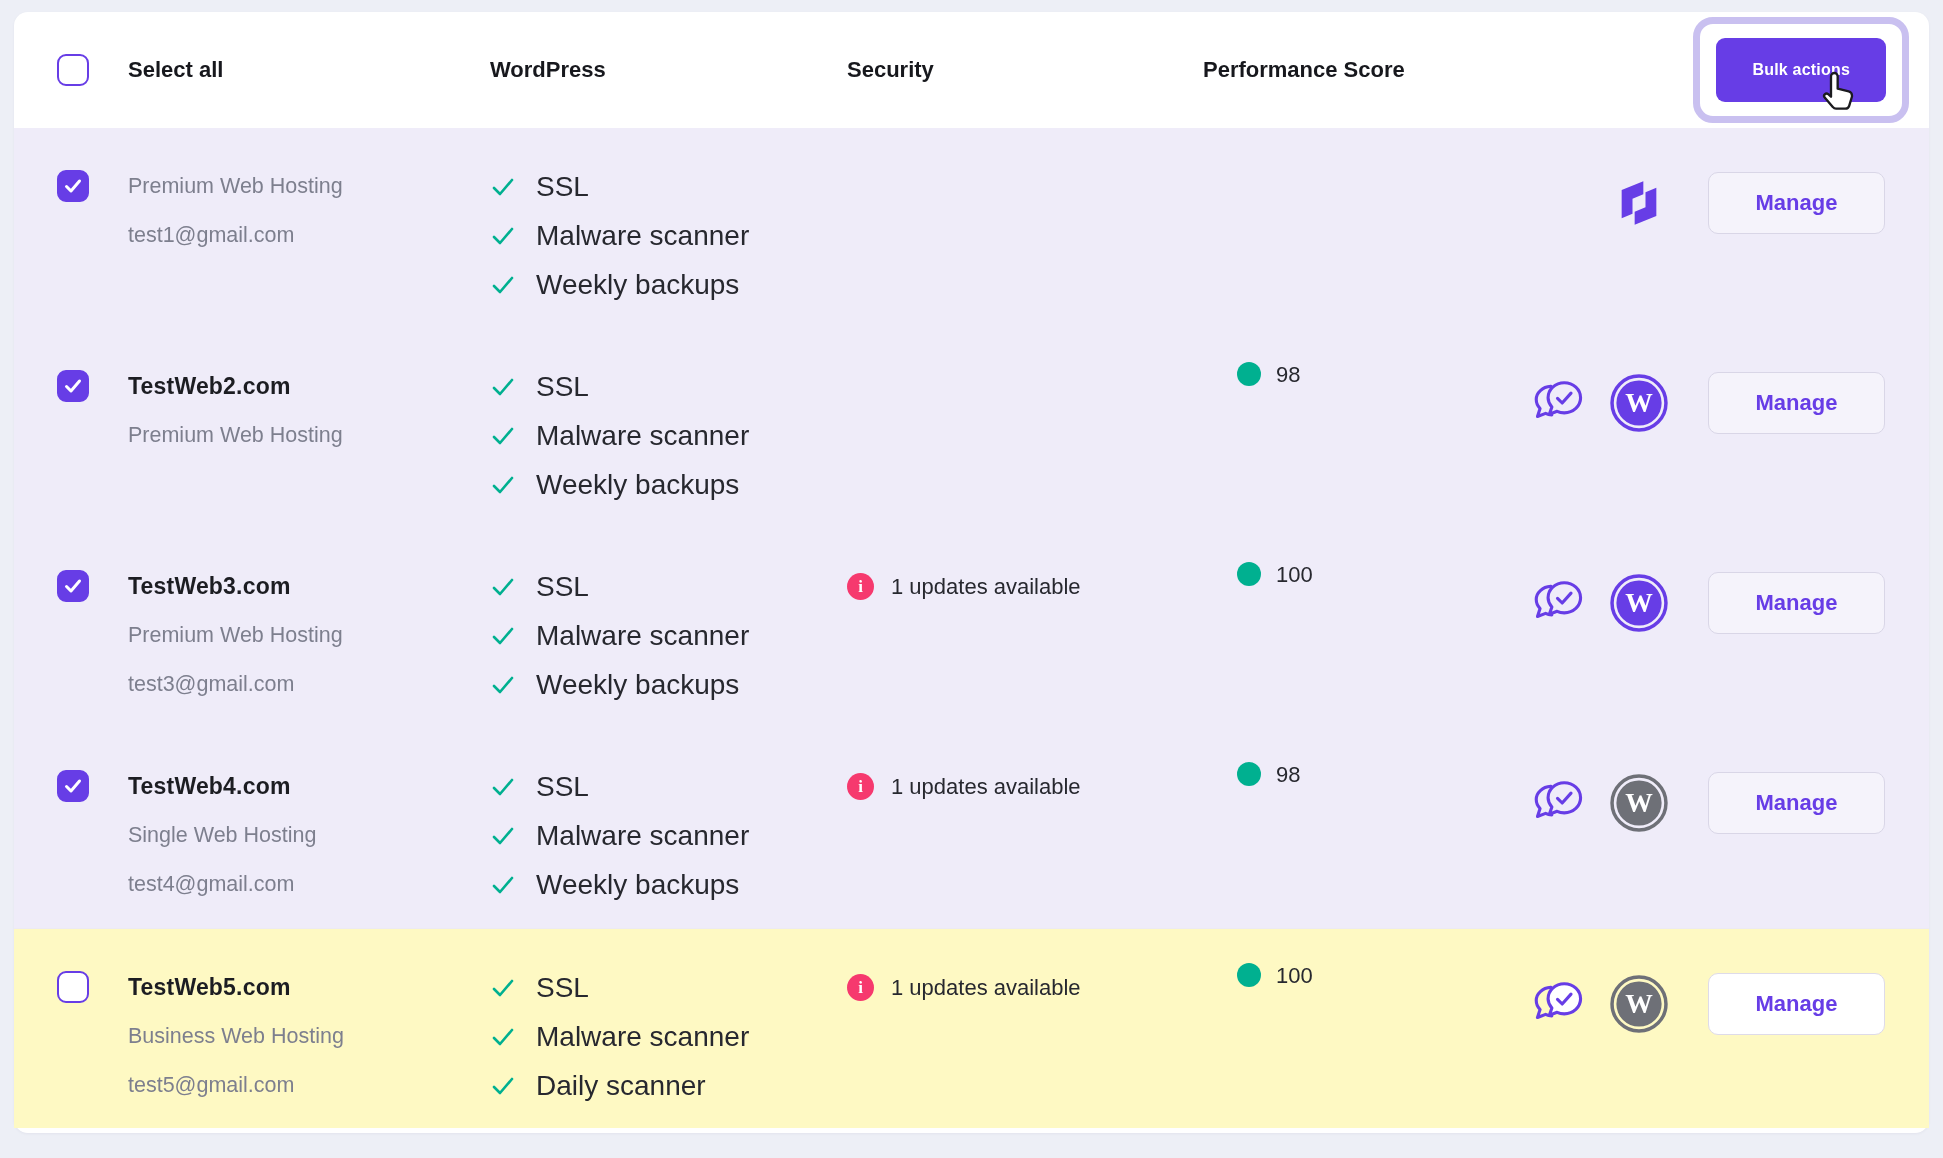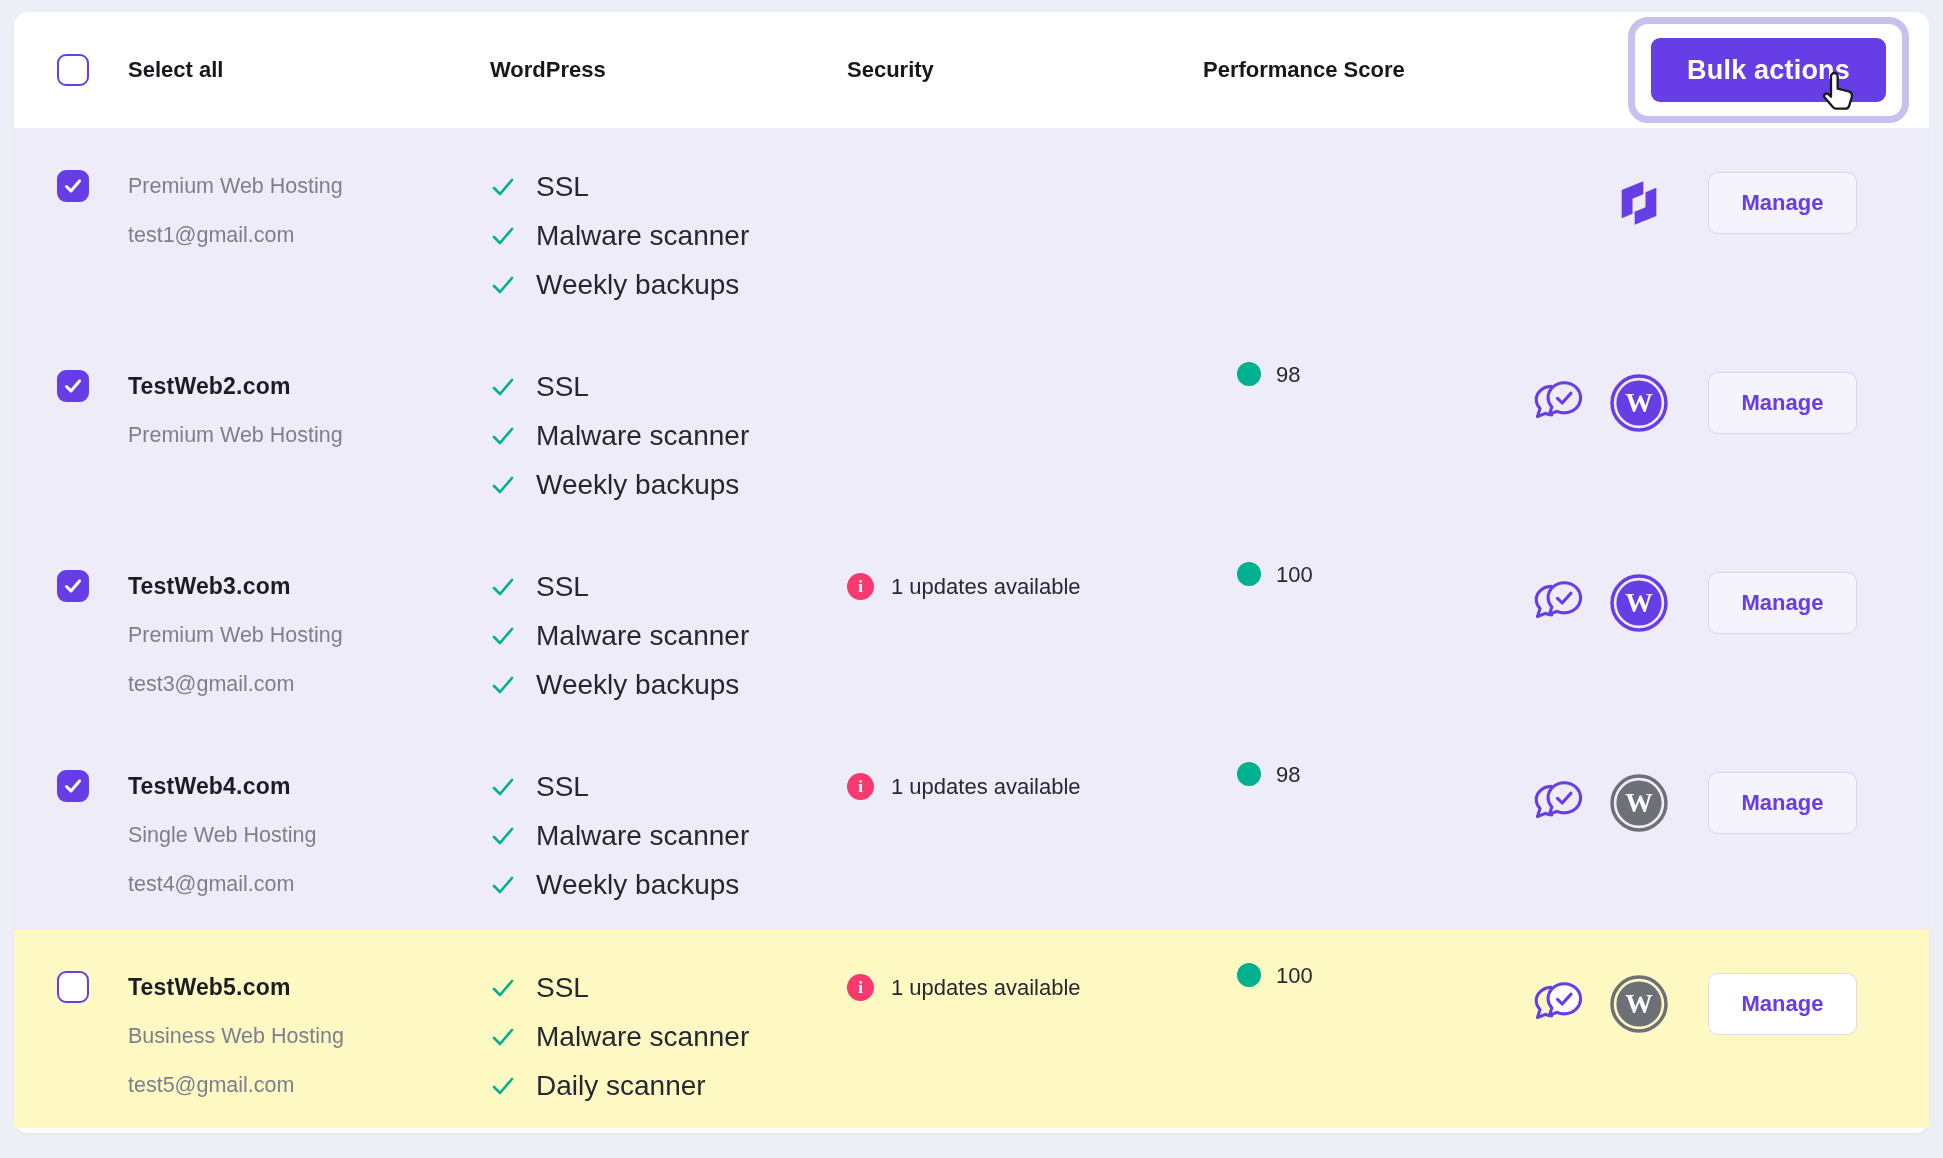--- a/index.html
+++ b/index.html
@@ -39,21 +39,21 @@
   
   .bulk-wrap {
     grid-column:6/8; justify-self:end; margin-right:20px;
     border:7px solid #c9c0f0; border-radius:20px; background:#fff;
     padding:14px 16px; position:relative;
   }
   .bulk-btn {
     background:var(--brand); color:#fff; border:none; cursor:pointer;
     height:64px; padding:8px 36px; border-radius:9px;
     font-family:"Liberation Sans", sans-serif;
-    font-size:27px; font-weight:700; letter-spacing:.2px;
+    font-size:16px; font-weight:700; letter-spacing:.2px;
   }
   .cursor-hand { position:absolute; right:42px; bottom:2px; z-index:9; }
   
   .row { height:200px; background:#fef9c3; position:relative; }
   .row.selected { background:#efecf9; --bubble-fill:#efecf9; }
   .row:not(.selected) { --bubble-fill:#ffffff; border-top:1px solid #eceaf4; }
   .row .cb-cell { padding-left:43px; padding-top:42px; }
   .site-info { padding-top:34px; }
   .site-domain { font-size:23px; font-weight:700; color:#1c1d22; height:49px; line-height:49px; letter-spacing:.2px; }
   .site-sub { font-size:21.5px; color:#7d7f8e; height:49px; line-height:49px; }
@@ -74,21 +74,21 @@
   .score { height:49px; display:flex; align-items:flex-start; }
   .score-dot { width:24px; height:24px; border-radius:50%; background:var(--teal); margin-right:15px; }
   .score-val { font-size:22px; color:#27282f; }
   .icons-cell {
     display:flex; gap:24px; justify-content:flex-end; align-items:center;
     padding-right:26px; margin-top:46px; height:58px; align-self:start;
   }
   .icon-slot { width:58px; height:58px; display:flex; align-items:center; justify-content:center; }
   .manage-cell { padding-left:14px; }
   .manage-btn {
-    margin-top:44px; width:149px; height:62px; border-radius:10px;
+    margin-top:44px; width:177px; height:62px; border-radius:10px;
     background:rgba(255,255,255,0.4); border:1px solid #d9d6e7;
     color:var(--brand); font-size:22px; font-weight:700; cursor:pointer;
     font-family:"Liberation Sans", sans-serif;
   }
   .row:not(.selected) .manage-btn { background:#fff; border-color:#dedbe9; }
   .wp-logo .ring { stroke:var(--brand); }
   .wp-logo .disc { fill:var(--brand); }
   .wp-logo.gray .ring { stroke:var(--wpgray); }
   .wp-logo.gray .disc { fill:var(--wpgray); }
 </style>

